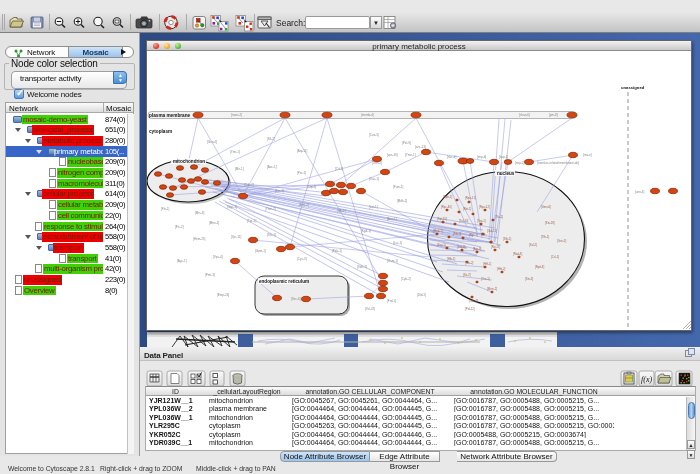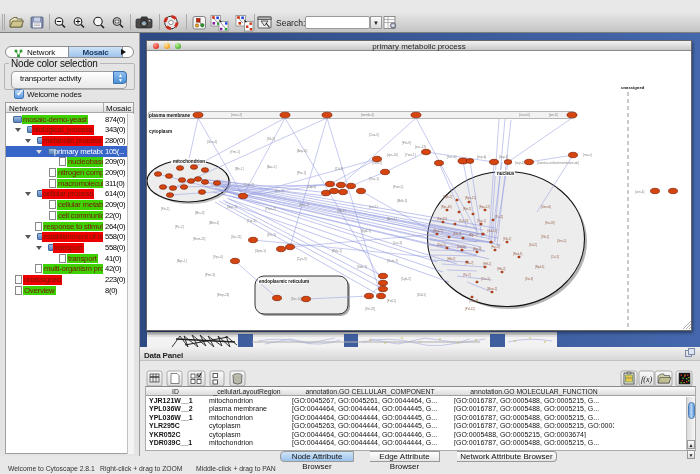--- a/index.html
+++ b/index.html
@@ -235,21 +235,21 @@
       <div id="treerows">
         <div class="trow" style="top:11px">
             <div class="fold" style="left:6.5px"></div>
             <span class="lbl gb" style="left:16px;max-width:81.0px">mosaic-demo-yeast</span>
             <span class="cnt">874(0)</span>
           </div>
         <div class="trow" style="top:21.7px">
             <div class="arr" style="left:9px"></div>
             <div class="fold" style="left:21px"></div>
             <span class="lbl rb" style="left:26px;max-width:71.0px">biological_process</span>
-            <span class="cnt">343(0)</span>
+            <span class="cnt">651(0)</span>
           </div>
         <div class="trow" style="top:32.4px">
             <div class="arr" style="left:19px"></div>
             <div class="fold" style="left:31px"></div>
             <span class="lbl rb" style="left:36px;max-width:61.0px">metabolic process</span>
             <span class="cnt">280(0)</span>
           </div>
         <div class="trow" style="top:43.1px;background:#3766c8;">
             <div class="arr" style="left:30px;border-top-color:#ddd;"></div>
             <div class="fold" style="left:42px"></div>
@@ -816,21 +816,21 @@
       </div>
       <div id="dsb">
         <div style="left:0.5px;top:5px;width:7px;height:17px;border-radius:3.5px;background:linear-gradient(90deg,#6aa2e0,#b8d6f4 45%,#5b96da);border:0.5px solid #4a7ab0;"></div>
         <div style="left:0;top:43px;width:8px;height:9px;background:linear-gradient(#fdfdfd,#dadada);border:0.5px solid #999;font-size:5px;text-align:center;line-height:8px;color:#222;">▲</div>
         <div style="left:0;top:53px;width:8px;height:9px;background:linear-gradient(#fdfdfd,#dadada);border:0.5px solid #999;font-size:5px;text-align:center;line-height:8px;color:#222;">▼</div>
       </div>
     </div>
   </div>
 
   <div id="tabsrow">
-    <div class="btab" style="left:280px;width:74px;background:linear-gradient(#cfe4f8,#9cc4ec);border-radius:4px 0 0 4px;">Node Attribute Browser</div>
+    <div class="btab" style="left:280px;width:90px;background:linear-gradient(#cfe4f8,#9cc4ec);border-radius:4px 0 0 4px;">Node Attribute Browser</div>
     <div class="btab" style="left:370px;width:70px;border-left:none;">Edge Attribute Browser</div>
     <div class="btab" style="left:457px;width:100px;border-left:none;border-radius:0 4px 4px 0;">Network Attribute Browser</div>
   </div>
   <div id="statusbar">
     <span style="left:8px">Welcome to Cytoscape 2.8.1</span>
     <span style="left:100px">Right-click + drag to ZOOM</span>
     <span style="left:196px">Middle-click + drag to PAN</span>
   </div>
 </div>
 

